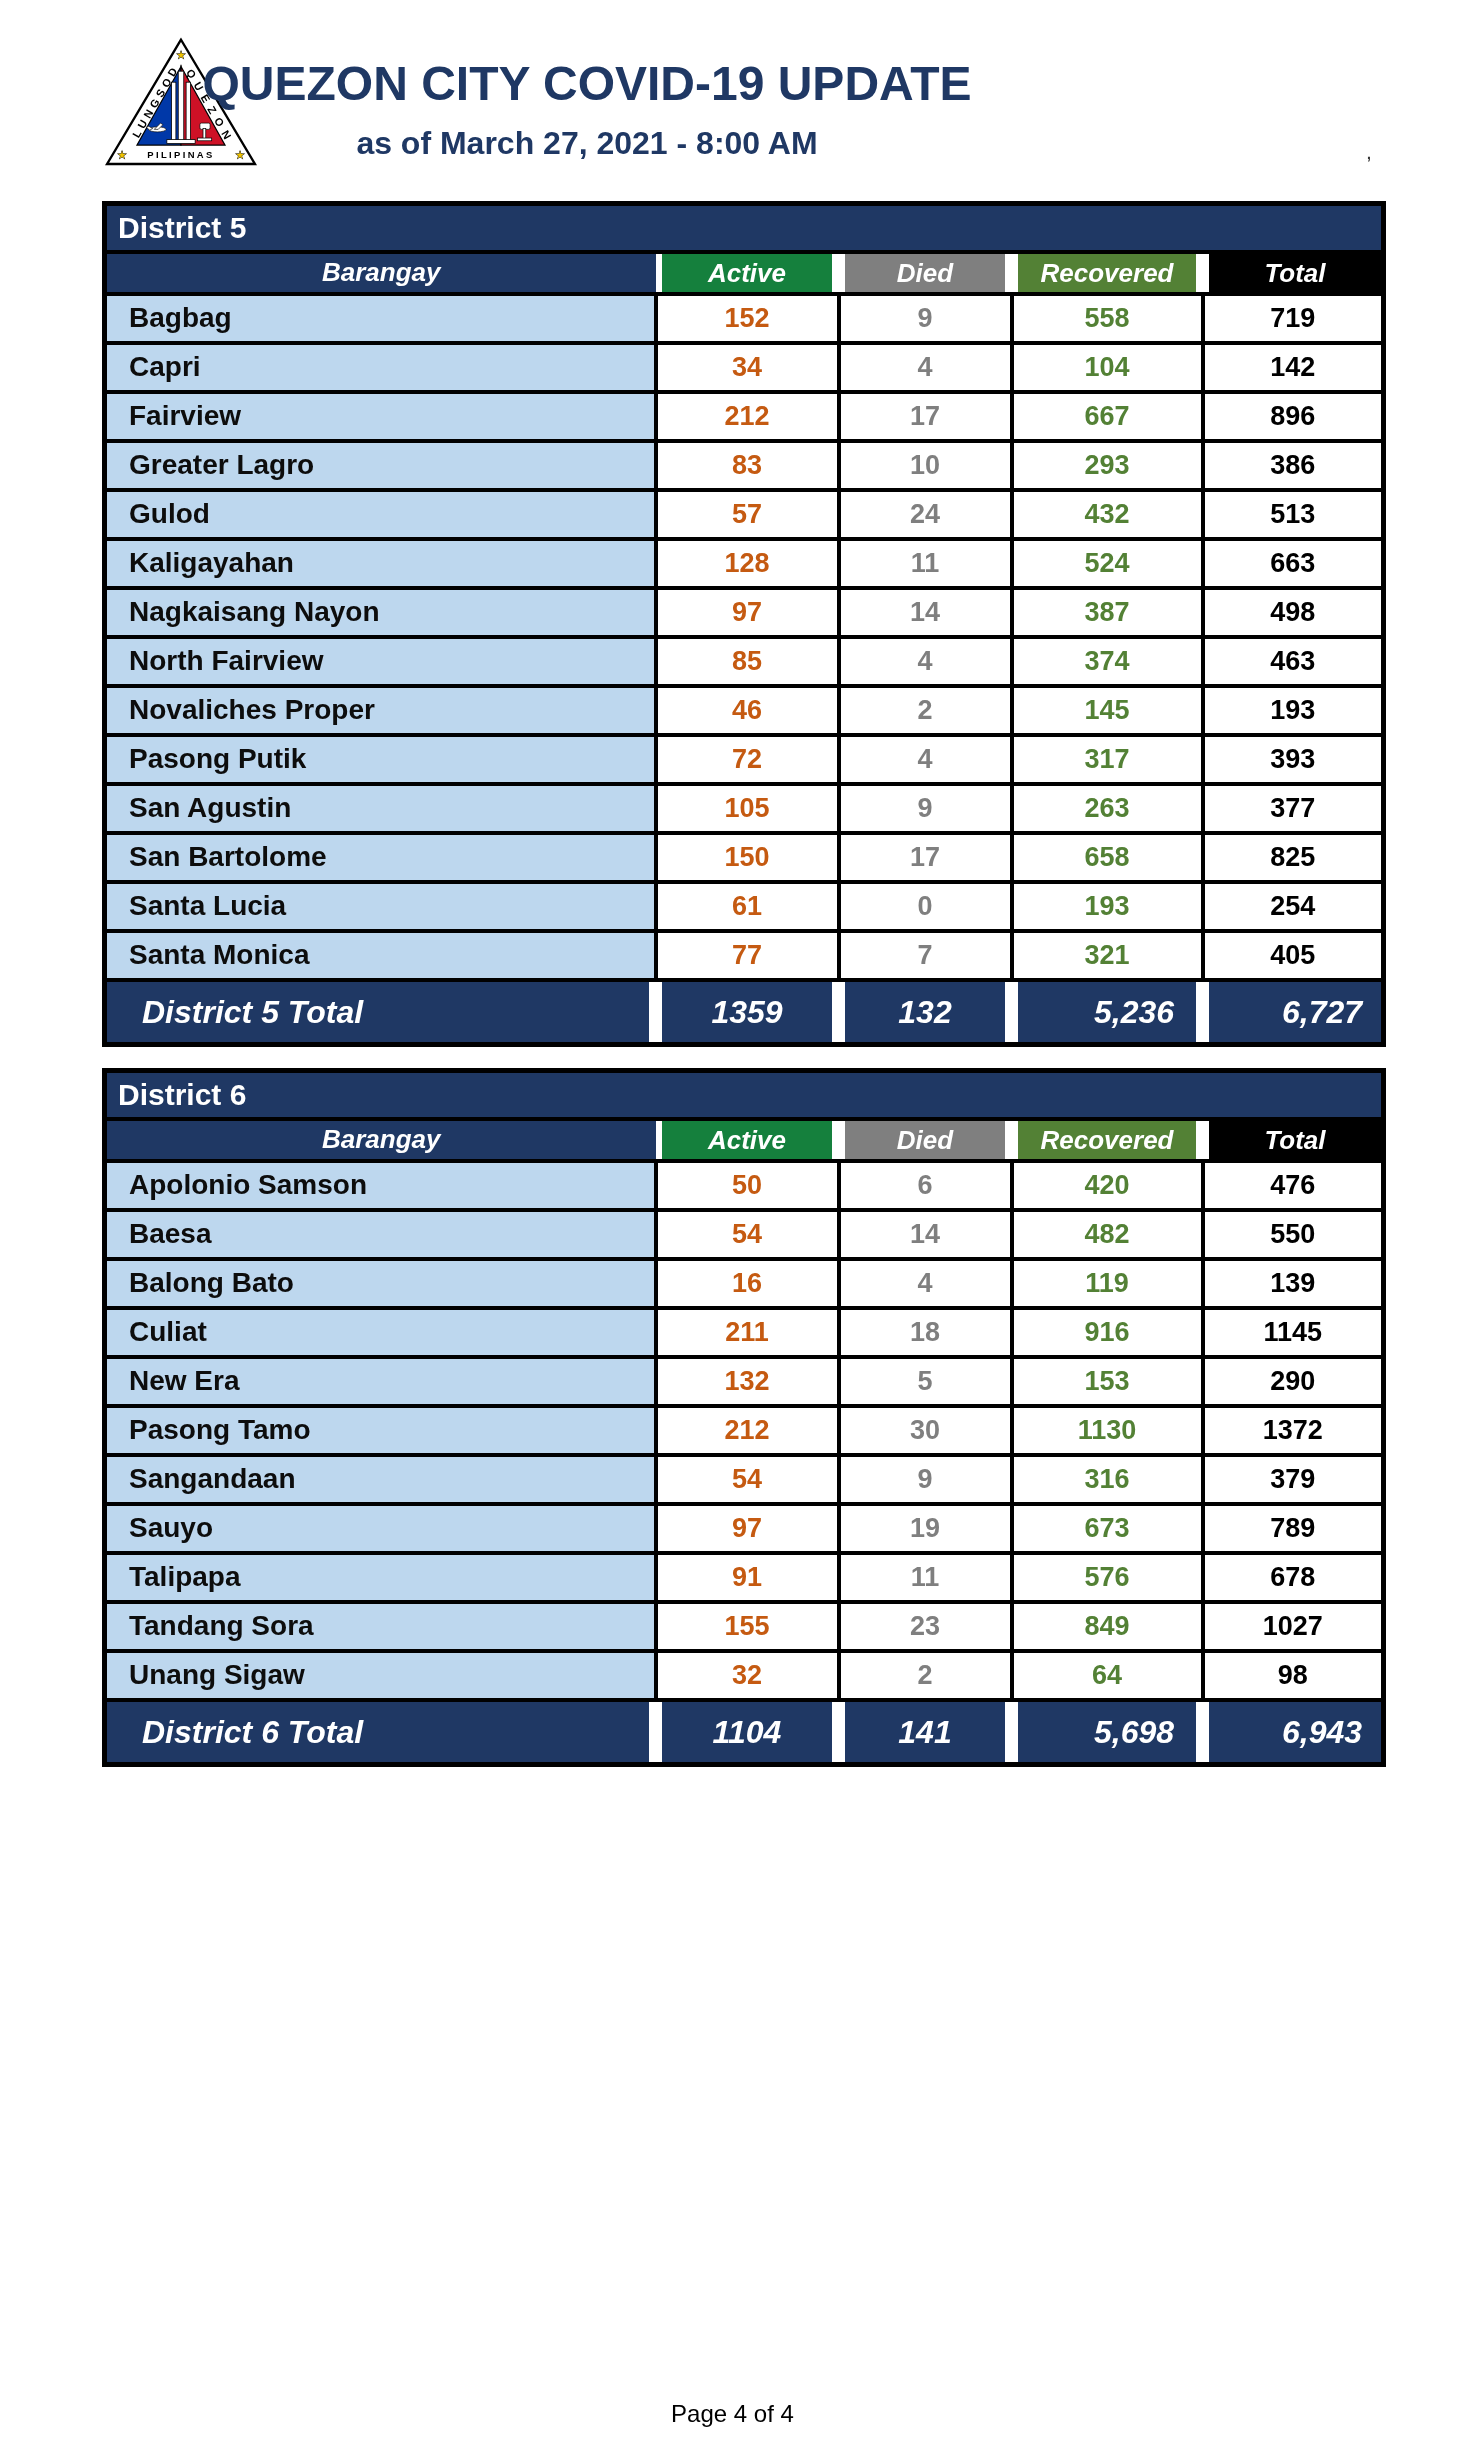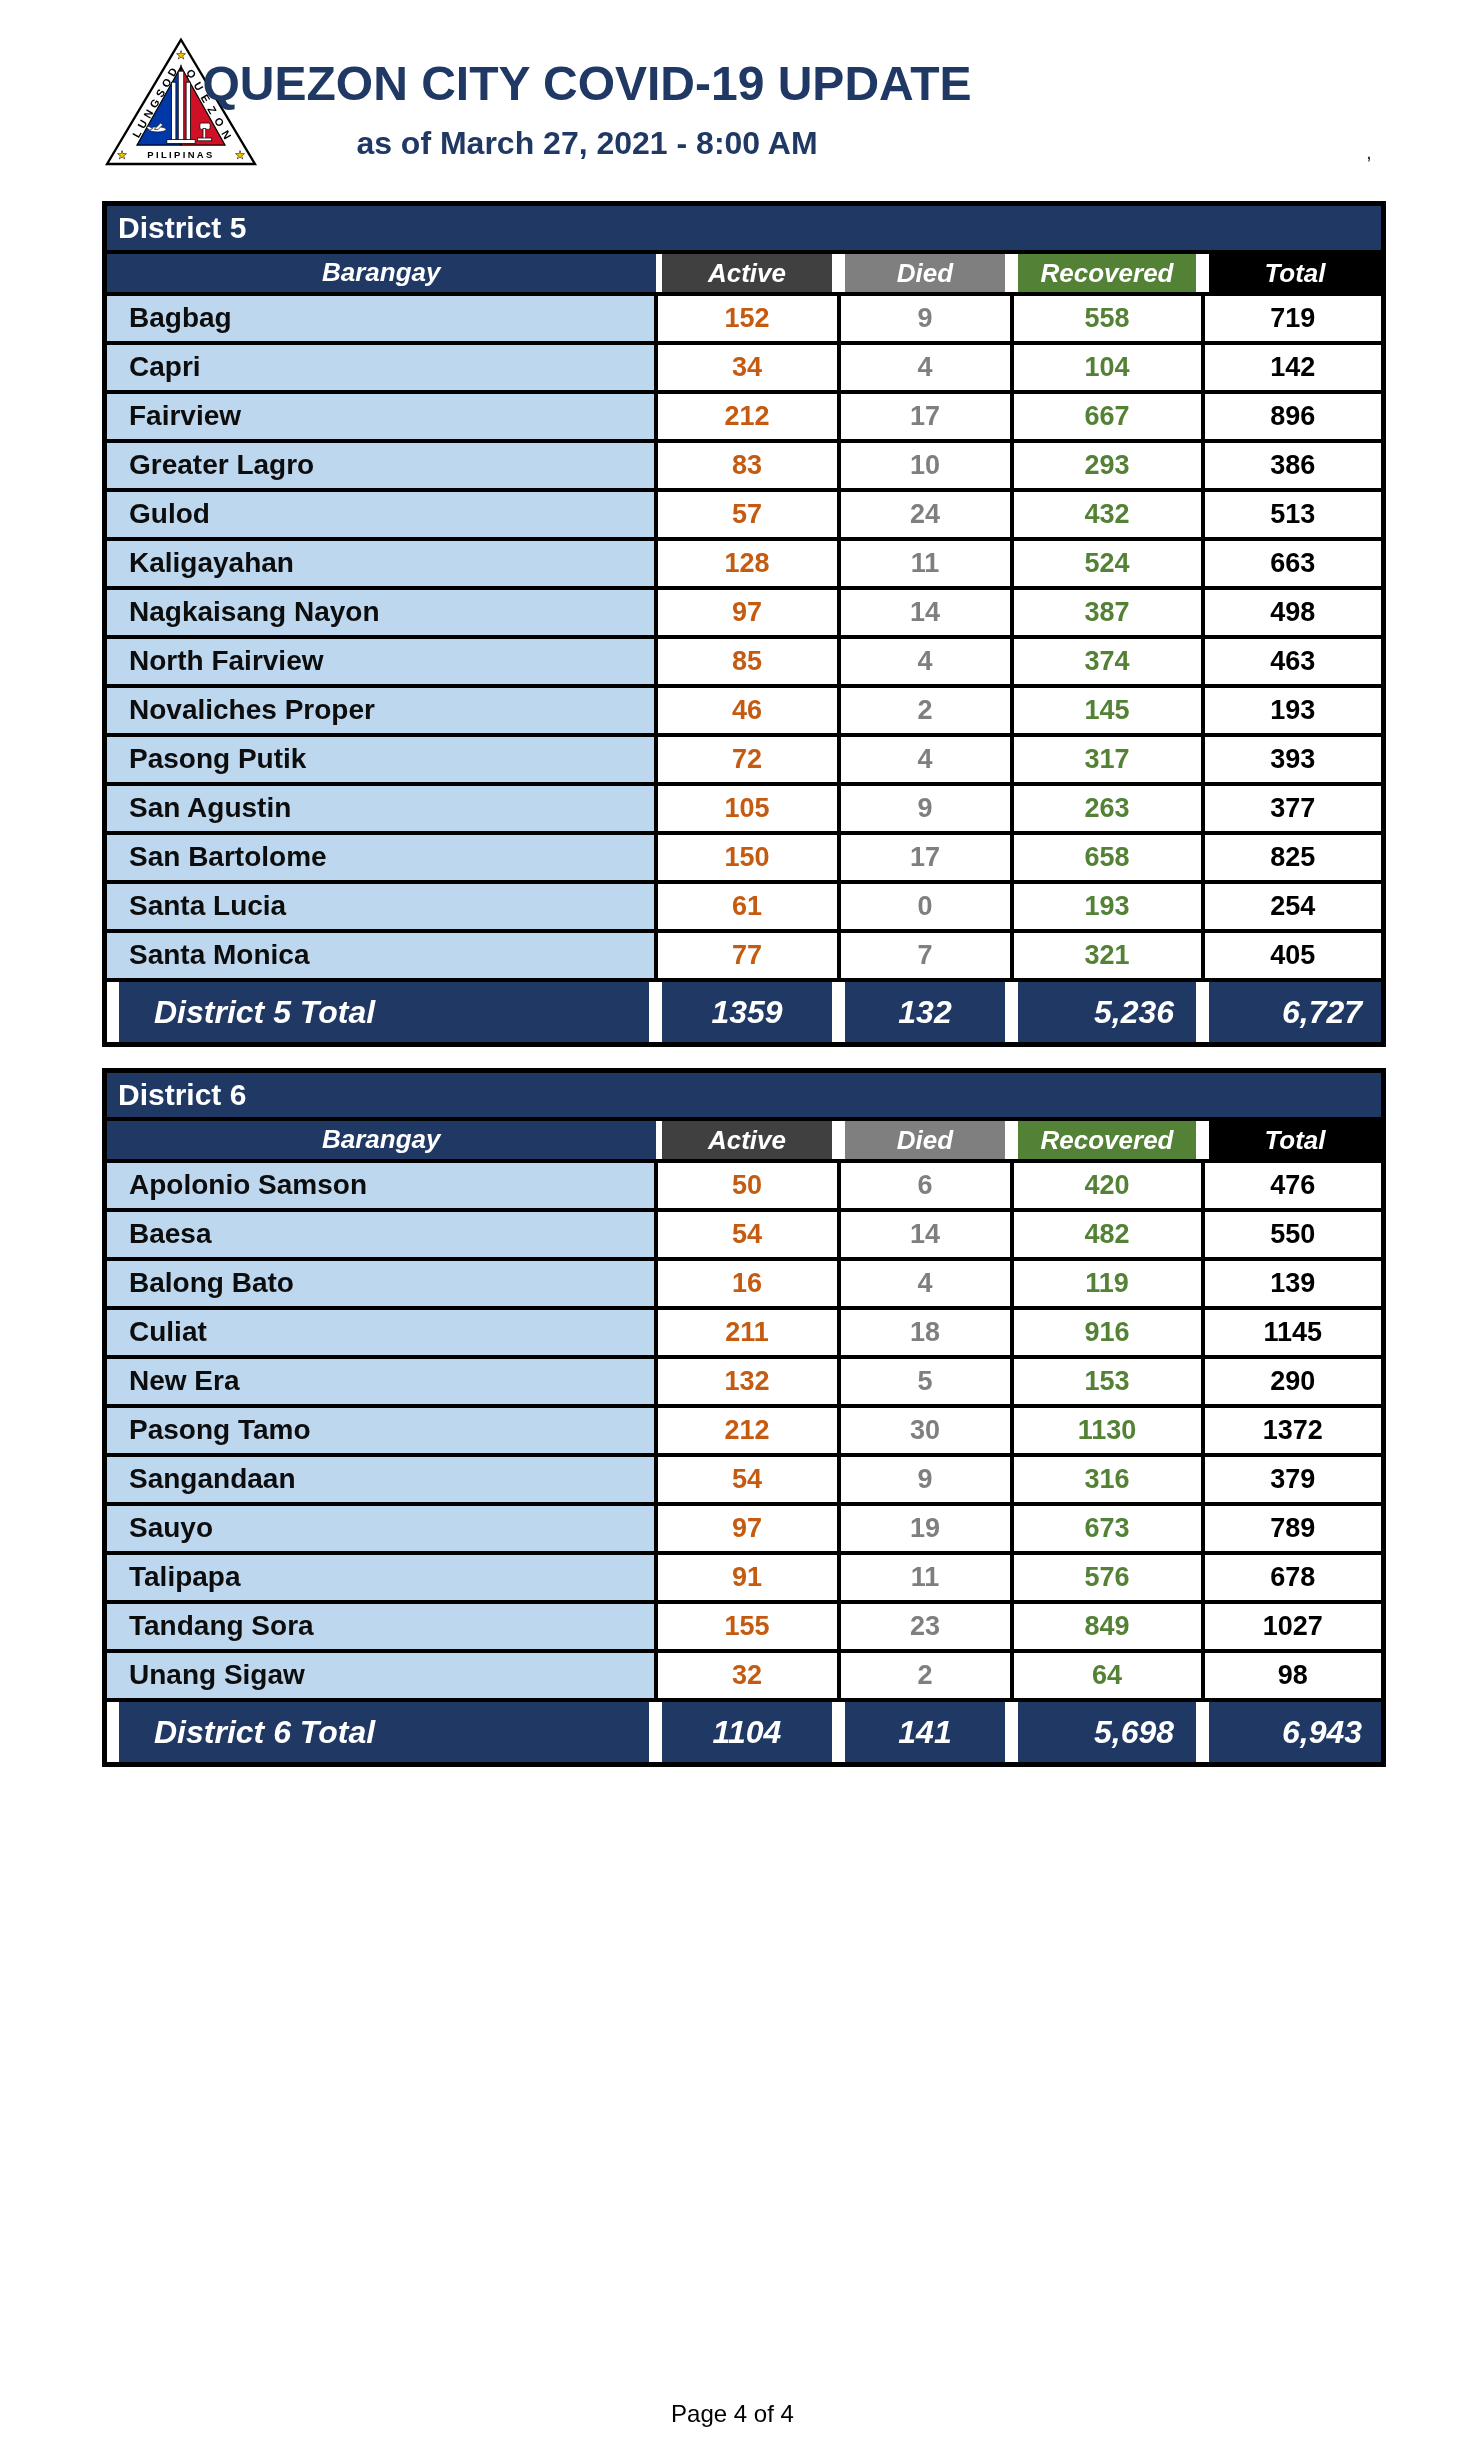--- a/index.html
+++ b/index.html
@@ -27,21 +27,21 @@
     background:#1f3864; color:#fff; font-size:30px; font-weight:bold;
     text-align:left; padding:0 0 0 11px; height:48px; border-bottom:4.8px solid #000;
   }
   tr.cols th { height:38px; padding:0; border-bottom:4.8px solid #000; vertical-align:middle; }
   th.th-barangay { background:#1f3864; color:#fff; font-style:italic; font-weight:bold; font-size:26px; text-align:center; }
   th.th-chip { background:#ffffff; }
   .chip {
     display:block; height:38px; line-height:38px; margin:0 6.4px;
     color:#fff; font-style:italic; font-weight:bold; font-size:26px; text-align:center;
   }
-  .chip-active { background:#404040; }
+  .chip-active { background:#15803d; }
   .chip-died { background:#7f7f7f; }
   .chip-recovered { background:#538135; }
   .chip-total { background:#000000; margin-right:0; }
 
   tbody td {
     height:49px; border:4.8px solid #000; background:#fff;
     font-weight:bold; font-size:27px; text-align:center; vertical-align:middle;
   }
   tbody td.c-name {
     background:#bdd7ee; color:#0d0d0d; text-align:left; padding-left:22px; font-size:28px;
@@ -49,21 +49,21 @@
   tbody td.c-active { color:#c55a11; }
   tbody td.c-died { color:#7f7f7f; }
   tbody td.c-recovered { color:#538135; }
   tbody td.c-total { color:#000; }
 
   tfoot td { height:60px; padding:0; border-top:4.8px solid #000; background:#fff; vertical-align:middle; }
   .tchip {
     display:block; height:60px; line-height:60px; margin:0 6.4px; background:#1f3864;
     color:#fff; font-weight:bold; font-style:italic; font-size:32px; text-align:center;
   }
-  .tchip-label { margin-left:12px; text-align:left; padding-left:35px; }
+  .tchip-label { margin-left:0; text-align:left; padding-left:35px; }
   .tchip-active { }
   .tchip-died { }
   .tchip-recovered { text-align:right; padding-right:22px; }
   .tchip-grand { margin-right:0; text-align:right; padding-right:19px; }
 
   
   .footer { position:absolute; left:0; top:2400px; width:1465px; text-align:center; }
   .footer span { font-size:24px; color:#000; }
 
   

